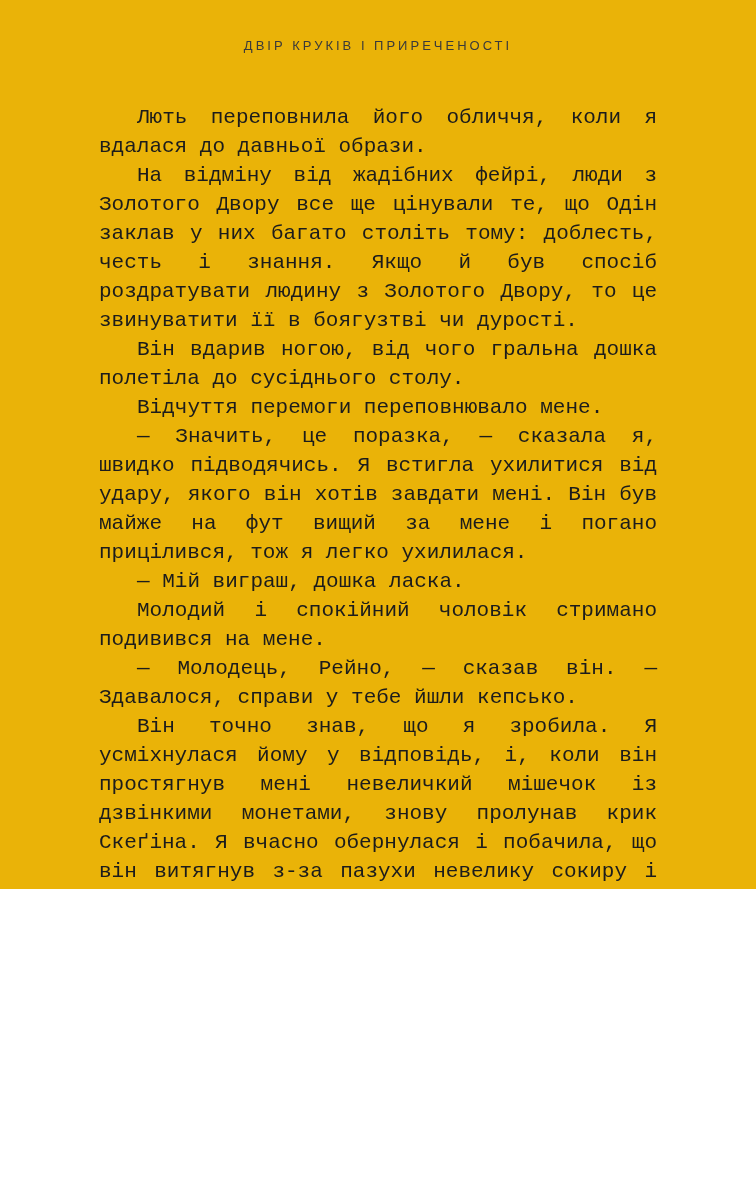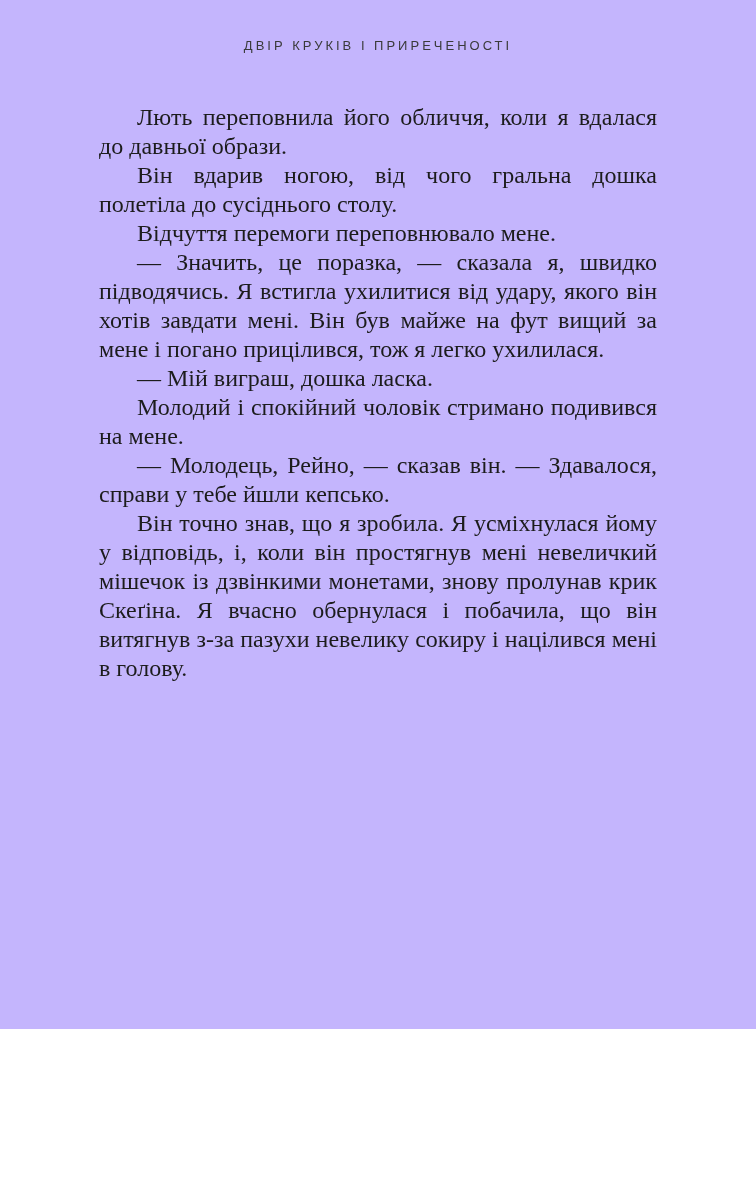--- a/index.html
+++ b/index.html
@@ -3,45 +3,45 @@
 <meta charset="utf-8">
 <style>
   html, body {
     margin: 0;
     padding: 0;
     background: #ffffff;
   }
   .book-page {
     position: relative;
     width: 756px;
-    height: 1029px;
+    height: 889px;
     margin: 0 auto;
-    background: #c4b5fd;
+    background: #eab308;
     overflow: hidden;
     color: #1f1f1f;
   }
   .running-head {
     position: absolute;
     top: 38px;
     left: 0;
     width: 100%;
     text-align: center;
     font-family: "Liberation Sans", sans-serif;
     font-size: 13px;
     font-weight: 400;
     letter-spacing: 3px;
     color: #3a3a3a;
   }
   .body-text {
     position: absolute;
     top: 103px;
     left: 99px;
     width: 558px;
-    font-family: Liberation Serif, serif;
-    font-size: 24px;
+    font-family: Liberation Mono, monospace;
+    font-size: 21px;
     line-height: 29px;
     text-align: justify;
     color: #1c1c1c;
   }
   .body-text p.para {
     margin: 0;
     padding: 0;
     text-indent: 38px;
     hyphens: auto;
   }
@@ -57,20 +57,21 @@
   }
 </style>
 </head>
 <body>
 
 <div class="book-page">
   <div class="running-head">ДВІР КРУКІВ І ПРИРЕЧЕНОСТІ</div>
 
   <div class="body-text">
       <p class="para">Лють переповнила його обличчя, коли я вдалася до давньої образи.</p>
+      <p class="para">На відміну від жадібних фейрі, люди з Золотого Двору все ще цінували те, що Одін заклав у них багато століть тому: доблесть, честь і знання. Якщо й був спосіб роздратувати людину з Золотого Двору, то це звинуватити її в боягузтві чи дурості.</p>
       <p class="para">Він вдарив ногою, від чого гральна дошка полетіла до сусіднього столу.</p>
       <p class="para">Відчуття перемоги переповнювало мене.</p>
       <p class="para">— Значить, це поразка, — сказала я, швидко підводячись. Я встигла ухилитися від удару, якого він хотів завдати мені. Він був майже на фут вищий за мене і погано прицілився, тож я легко ухилилася.</p>
       <p class="para">— Мій виграш, дошка ласка.</p>
       <p class="para">Молодий і спокійний чоловік стримано подивився на мене.</p>
       <p class="para">— Молодець, Рейно, — сказав він. — Здавалося, справи у тебе йшли кепсько.</p>
       <p class="para">Він точно знав, що я зробила. Я усміхнулася йому у відповідь, і, коли він простягнув мені невеличкий мішечок із дзвінкими монетами, знову пролунав крик Скеґіна. Я вчасно обернулася і побачила, що він витягнув з-за пазухи невелику сокиру і націлився мені в голову.</p>
     </div>
 
   <div class="page-number">13</div>

